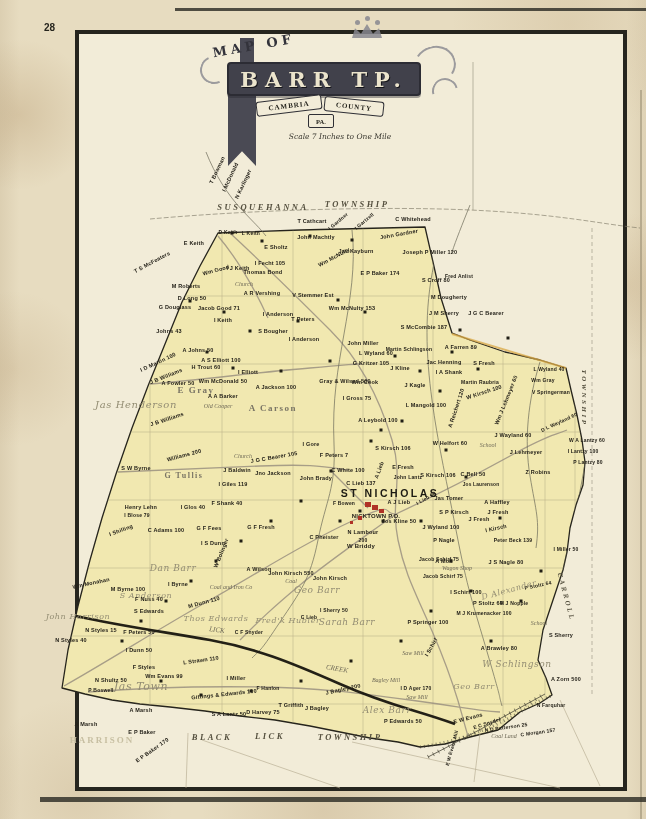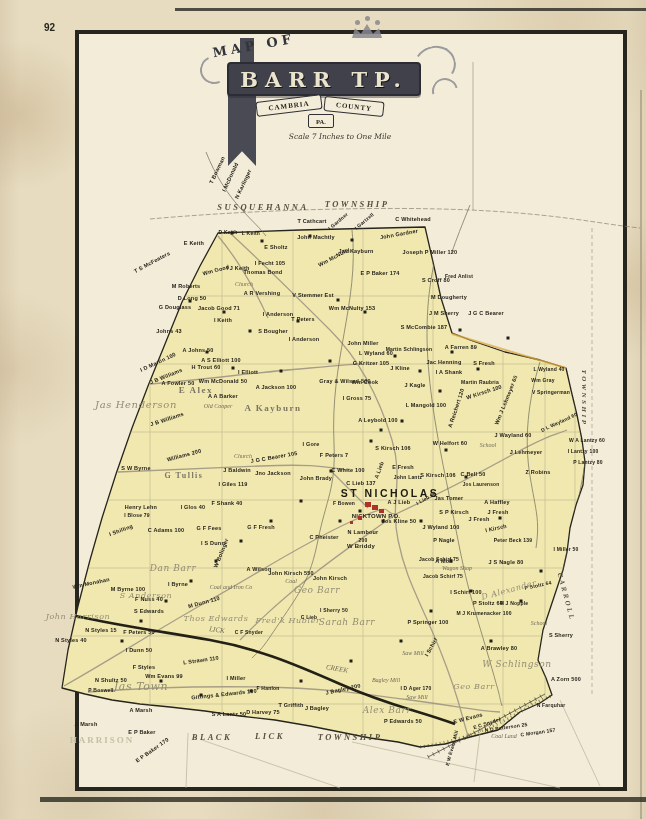--- a/index.html
+++ b/index.html
@@ -69,21 +69,21 @@
     clip-path:polygon(0 100%,10% 30%,30% 70%,50% 0,70% 70%,90% 30%,100% 100%);}
   .crown-dot{position:absolute;width:5px;height:5px;border-radius:50%;background:#87878f;opacity:.85;}
 </style>
 </head>
 <body>
 
 <div class="stains"></div>
 <div class="page-edge-top"></div>
 <div class="page-edge-right"></div>
 <div class="page-edge-bottom"></div>
-<div class="page-num">92</div>
+<div class="page-num">28</div>
 <div class="sheet-inner"></div>
 
 <svg class="mapsvg" width="646" height="819" viewBox="0 0 646 819">
   <defs>
     <clipPath id="twp">
       <polygon points="218,233 300,230 425,227 433,262 441,298 452,333 470,340 505,352 540,360 566,368 571,390 577,415 582,440 585,462 583,485 576,505 570,528 567,552 563,570 553,600 543,630 538,660 546,678 552,695 540,703 520,712 498,730 470,737 445,744 420,747 398,742 370,738 345,733 310,726 275,720 240,716 205,711 170,707 140,704 112,700 85,694 62,688 68,650 78,606 90,560 102,518 116,474 132,428 148,386 165,344 182,302 200,266"></polygon>
     </clipPath>
   </defs>
 
   <polygon points="218,233 300,230 425,227 433,262 441,298 452,333 470,340 505,352 540,360 566,368 571,390 577,415 582,440 585,462 583,485 576,505 570,528 567,552 563,570 553,600 543,630 538,660 546,678 552,695 540,703 520,712 498,730 470,737 445,744 420,747 398,742 370,738 345,733 310,726 275,720 240,716 205,711 170,707 140,704 112,700 85,694 62,688 68,650 78,606 90,560 102,518 116,474 132,428 148,386 165,344 182,302 200,266" fill="#f1e8b0" stroke="#26241c" stroke-width="1.3" stroke-linejoin="round"></polygon>
@@ -205,26 +205,26 @@
     <div class="lbl k-n" style="left: 304px; top: 339px; transform: translate(-50%, -50%) rotate(0deg);">I Anderson</div>
     <div class="lbl k-n" style="left: 169px; top: 331px; transform: translate(-50%, -50%) rotate(0deg);">Johns 43</div>
     <div class="lbl k-n" style="left: 198px; top: 350px; transform: translate(-50%, -50%) rotate(0deg);">A Johns 50</div>
     <div class="lbl k-n" style="left: 158px; top: 362px; transform: translate(-50%, -50%) rotate(-25deg);">I D Martin 100</div>
     <div class="lbl k-n" style="left: 206px; top: 367px; transform: translate(-50%, -50%) rotate(0deg);">H Trout 60</div>
     <div class="lbl k-n" style="left: 221px; top: 360px; transform: translate(-50%, -50%) rotate(0deg);">A S Elliott 100</div>
     <div class="lbl k-n" style="left: 248px; top: 372px; transform: translate(-50%, -50%) rotate(0deg);">I Elliott</div>
     <div class="lbl k-n" style="left: 166px; top: 376px; transform: translate(-50%, -50%) rotate(-22deg);">J B Williams</div>
     <div class="lbl k-n" style="left: 178px; top: 383px; transform: translate(-50%, -50%) rotate(0deg);">A Fowler 50</div>
     <div class="lbl k-n" style="left: 223px; top: 381px; transform: translate(-50%, -50%) rotate(0deg);">Wm McDonald 50</div>
-    <div class="lbl k-m" style="left: 196px; top: 390px; transform: translate(-50%, -50%) rotate(0deg);">E Alex</div>
+    <div class="lbl k-m" style="left: 196px; top: 390px; transform: translate(-50%, -50%) rotate(0deg);">E Gray</div>
     <div class="lbl k-n" style="left: 276px; top: 387px; transform: translate(-50%, -50%) rotate(0deg);">A Jackson 100</div>
     <div class="lbl k-n" style="left: 223px; top: 396px; transform: translate(-50%, -50%) rotate(0deg);">A A Barker</div>
     <div class="lbl k-f" style="left: 218px; top: 406px; transform: translate(-50%, -50%) rotate(0deg);">Old Cooper</div>
     <div class="lbl k-g" style="left: 136px; top: 404px; font-size: 10px; transform: translate(-50%, -50%) rotate(0deg);">Jas Henderson</div>
-    <div class="lbl k-m" style="left: 273px; top: 408px; transform: translate(-50%, -50%) rotate(0deg);">A Kayburn</div>
+    <div class="lbl k-m" style="left: 273px; top: 408px; transform: translate(-50%, -50%) rotate(0deg);">A Carson</div>
     <div class="lbl k-n" style="left: 167px; top: 419px; transform: translate(-50%, -50%) rotate(-18deg);">J B Williams</div>
     <div class="lbl k-n" style="left: 345px; top: 381px; transform: translate(-50%, -50%) rotate(0deg);">Gray &amp; Wilsed 500</div>
     <div class="lbl k-n" style="left: 365px; top: 382px; transform: translate(-50%, -50%) rotate(0deg);">Wm Cook</div>
     <div class="lbl k-n" style="left: 357px; top: 398px; transform: translate(-50%, -50%) rotate(0deg);">I Gross 75</div>
     <div class="lbl k-n" style="left: 378px; top: 420px; transform: translate(-50%, -50%) rotate(0deg);">A Leybold 100</div>
     <div class="lbl k-n" style="left: 363px; top: 343px; transform: translate(-50%, -50%) rotate(0deg);">John Miller</div>
     <div class="lbl k-n" style="left: 409px; top: 349px; font-size: 5px; transform: translate(-50%, -50%) rotate(0deg);">Martin Schlingson</div>
     <div class="lbl k-n" style="left: 376px; top: 353px; transform: translate(-50%, -50%) rotate(0deg);">L Wyland 60</div>
     <div class="lbl k-n" style="left: 371px; top: 363px; transform: translate(-50%, -50%) rotate(0deg);">G Kritzer 105</div>
     <div class="lbl k-n" style="left: 400px; top: 368px; transform: translate(-50%, -50%) rotate(0deg);">J Kline</div>

